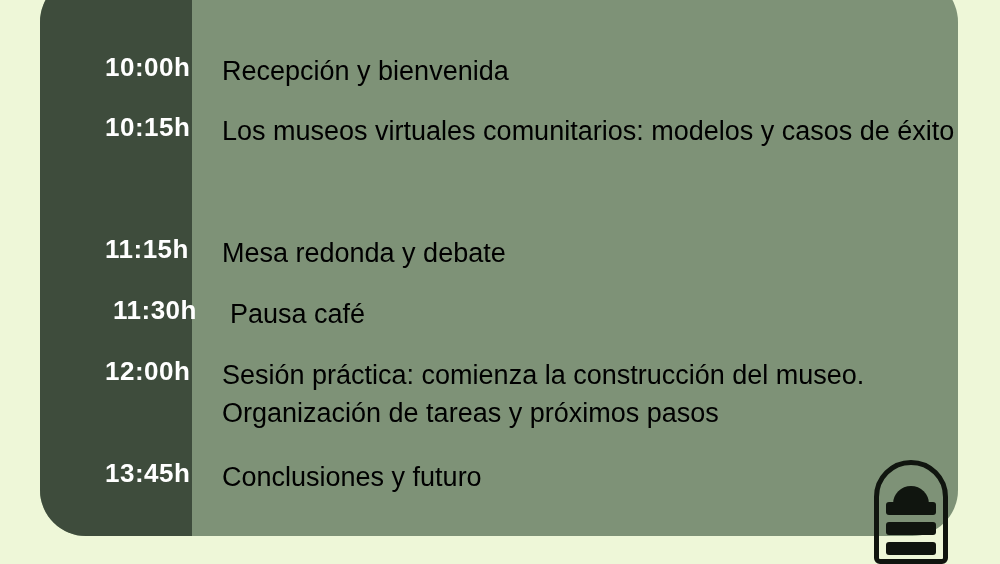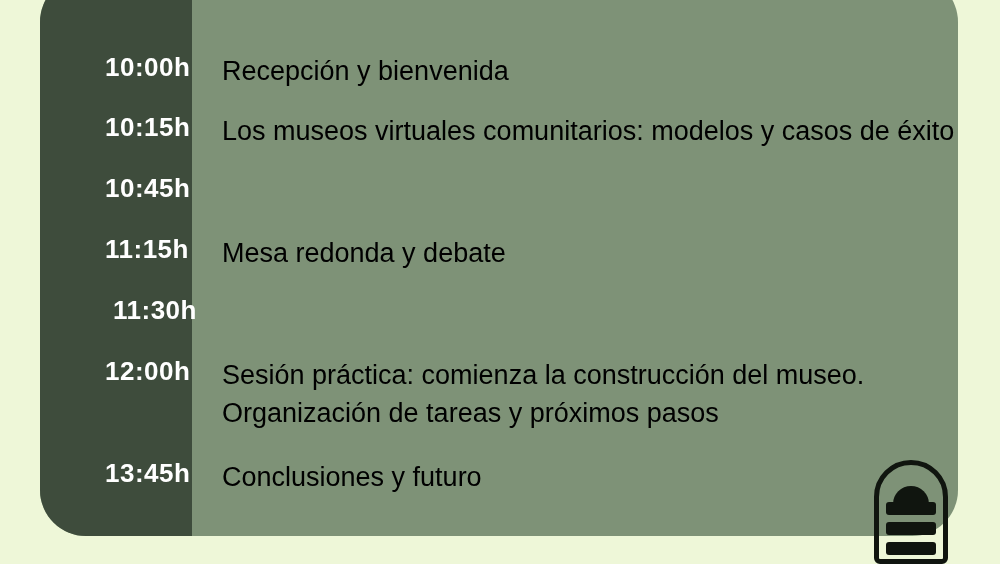--- a/index.html
+++ b/index.html
@@ -128,30 +128,30 @@
       <div class="time">10:00h</div>
       <div class="title">Recepción y bienvenida</div>
     </div>
 
     <div class="row" style="top:112px;">
       <div class="time">10:15h</div>
       <div class="title">Los museos virtuales comunitarios: modelos y casos de éxito</div>
     </div>
 
     <div class="row" style="top:173px;">
-      <div class="time">10:45h</div>
     </div>
 
     <div class="row" style="top:234px;">
       <div class="time">11:15h</div>
       <div class="title">Mesa redonda y debate</div>
     </div>
 
     <div class="row" style="top:295px;margin-left:8px;">
       <div class="time">11:30h</div>
+      <div class="title">Pausa café</div>
     </div>
 
     <div class="row" style="top:356px;">
       <div class="time">12:00h</div>
       <div class="title">Sesión práctica: comienza la construcción del museo.
 Organización de tareas y próximos pasos</div>
     </div>
 
     <div class="row" style="top:458px;">
       <div class="time">13:45h</div>

